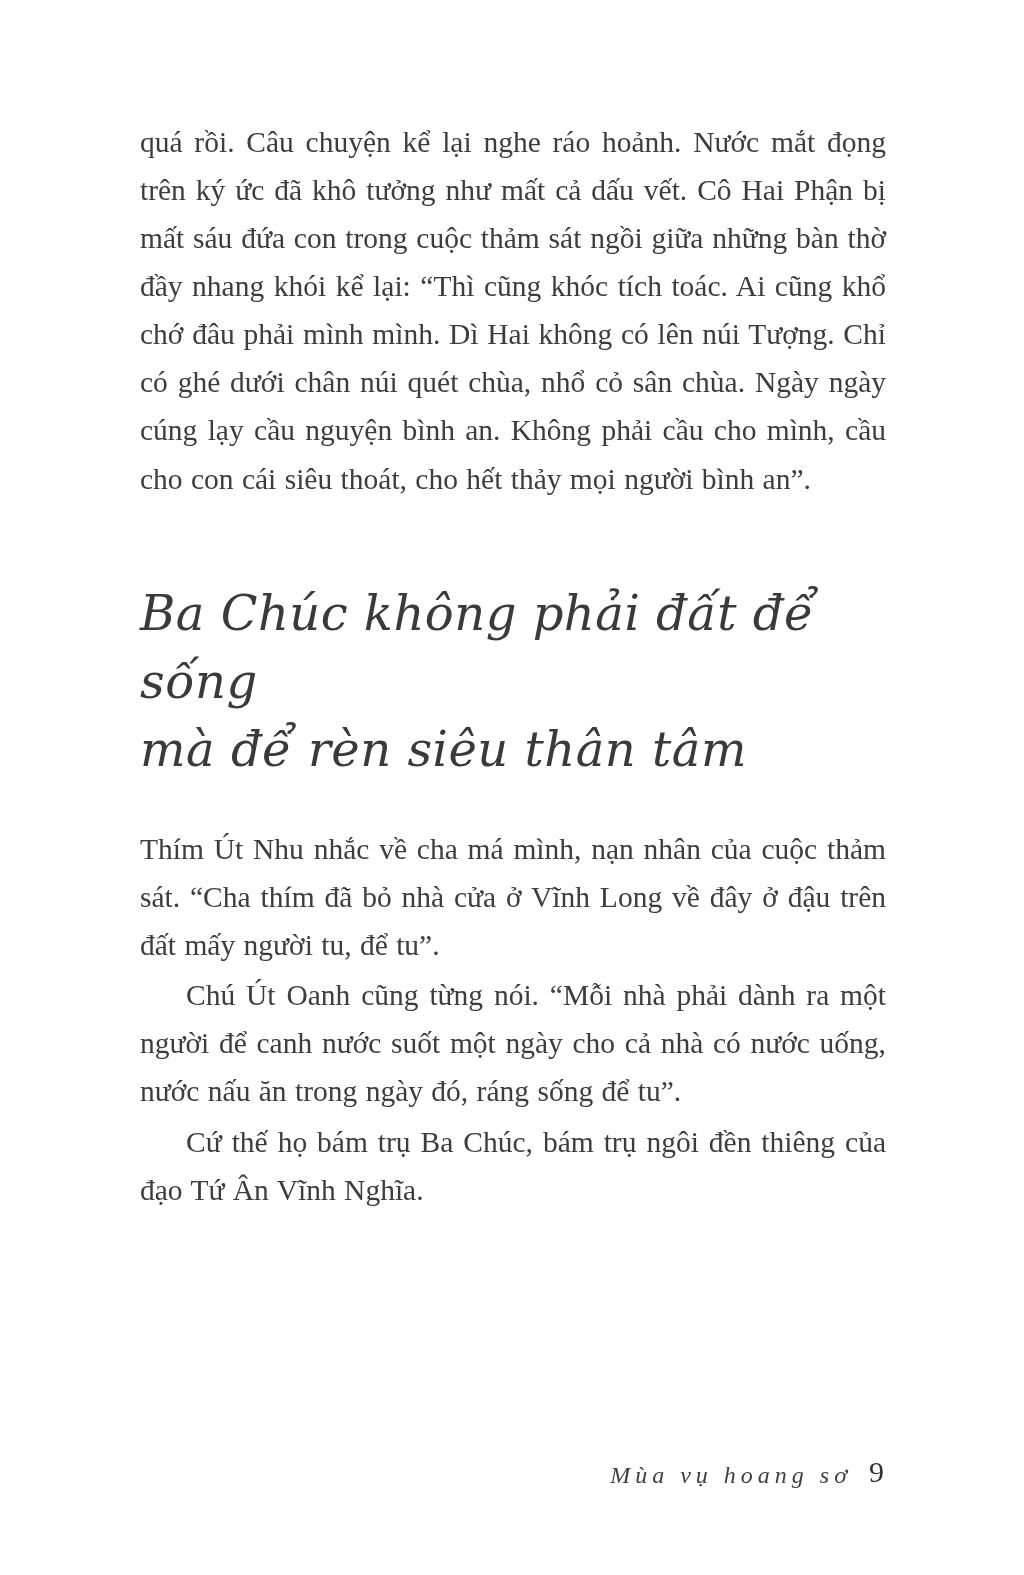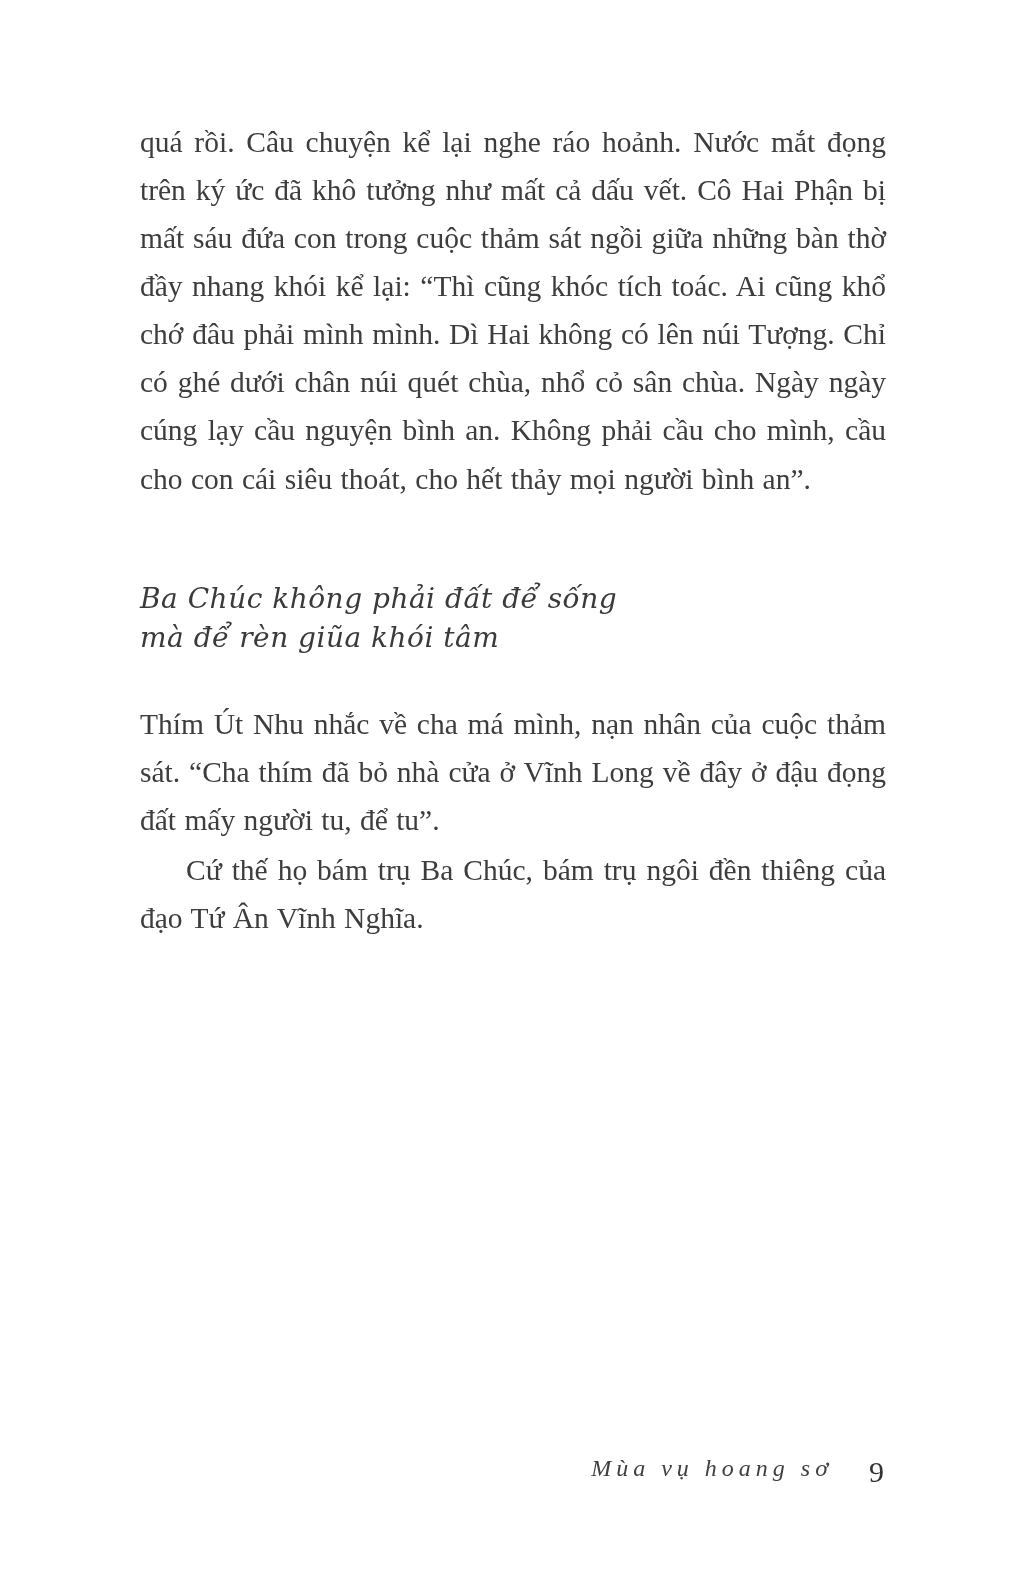--- a/index.html
+++ b/index.html
@@ -35,39 +35,39 @@
     margin-top: 2px;
   }
   .body-para.indent {
     text-indent: 46px;
   }
   .section-heading {
     margin: 76px 0 42px 0;
     font-family: "DejaVu Serif", serif;
     font-style: italic;
     font-weight: 400;
-    font-size: 28px;
+    font-size: 48px;
     line-height: 1.42;
     color: #3a3a3a;
     letter-spacing: 0.5px;
     text-align: left;
   }
   .section-heading .h-line {
     display: block;
   }
   .after-heading {
     margin-top: 0;
   }
   .footer {
     position: absolute;
     right: 140px;
     bottom: 86px;
     display: flex;
-    align-items: flex-start;
-    gap: 36px;
+    align-items: flex-end;
+    gap: 17px;
     margin-top: 28px;
   }
   .running-title {
     font-style: italic;
     font-size: 24px;
     letter-spacing: 5px;
     color: #3f3f3f;
   }
   .page-number {
     font-size: 30px;
@@ -77,25 +77,26 @@
 </head>
 <body>
 
 <div class="page">
   <div class="text-block">
 
     <p class="body-para">quá rồi. Câu chuyện kể lại nghe ráo hoảnh. Nước mắt đọng trên ký ức đã khô tưởng như mất cả dấu vết. Cô Hai Phận bị mất sáu đứa con trong cuộc thảm sát ngồi giữa những bàn thờ đầy nhang khói kể lại: “Thì cũng khóc tích toác. Ai cũng khổ chớ đâu phải mình mình. Dì Hai không có lên núi Tượng. Chỉ có ghé dưới chân núi quét chùa, nhổ cỏ sân chùa. Ngày ngày cúng lạy cầu nguyện bình an. Không phải cầu cho mình, cầu cho con cái siêu thoát, cho hết thảy mọi người bình an”.</p>
 
     <h2 class="section-heading">
       <span class="h-line">Ba Chúc không phải đất để sống</span>
-      <span class="h-line">mà để rèn giũa khói tâm</span>
+      <span class="h-line">mà để rèn siêu thân tâm</span>
     </h2>
 
-    <p class="body-para after-heading">Thím Út Nhu nhắc về cha má mình, nạn nhân của cuộc thảm sát. “Cha thím đã bỏ nhà cửa ở Vĩnh Long về đây ở đậu đọng đất mấy người tu, để tu”.</p>
+    <p class="body-para after-heading">Thím Út Nhu nhắc về cha má mình, nạn nhân của cuộc thảm sát. “Cha thím đã bỏ nhà cửa ở Vĩnh Long về đây ở đậu trên đất mấy người tu, để tu”.</p>
 
+    <p class="body-para indent">Chú Út Oanh cũng từng nói. “Mỗi nhà phải dành ra một người để canh nước suốt một ngày cho cả nhà có nước uống, nước nấu ăn trong ngày đó, ráng sống để tu”.</p>
 
 
     <p class="body-para indent">Cứ thế họ bám trụ Ba Chúc, bám trụ ngôi đền thiêng của đạo Tứ Ân Vĩnh Nghĩa.</p>
 
   </div>
 
   <div class="footer">
     <span class="running-title">Mùa vụ hoang sơ</span>
     <span class="page-number">9</span>
   </div>

